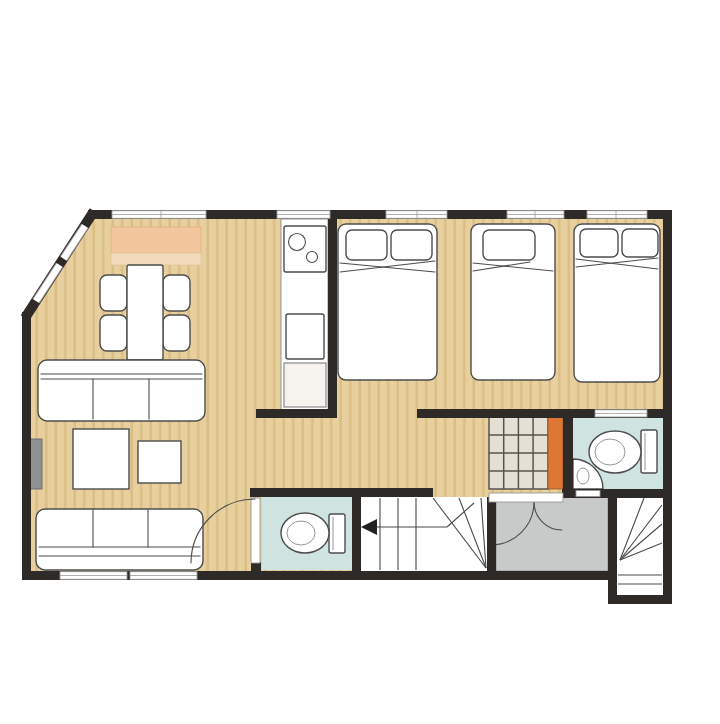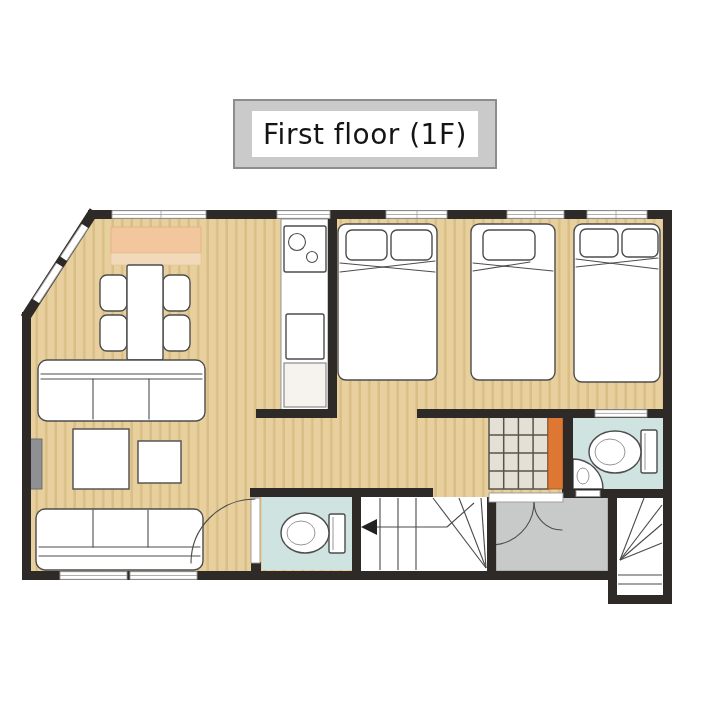--- a/index.html
+++ b/index.html
@@ -32,25 +32,20 @@
   .rug{fill:var(--rug);stroke:#dfae7e;stroke-width:.8;}
   .rugfringe{fill:var(--rug-fringe);stroke:#e3c79c;stroke-width:.7;}
   .tv{fill:var(--tv-screen);stroke:#6f6f6f;stroke-width:1;}
   .fridge{fill:#f6f3ee;stroke:#8a8a8a;stroke-width:1.2;}
 </style>
 </head>
 <body>
 
 <div class="stage">
 
-  <div class="title-box">
-    <div class="title-inner">
-      <span class="title-text">First floor (1F)</span>
-    </div>
-  </div>
 
   <svg class="plan-svg" width="720" height="724" viewBox="0 0 720 724">
     <defs>
       <pattern id="wood" width="9.5" height="12" patternUnits="userSpaceOnUse">
         <rect class="woodbase" x="0" y="0" width="9.5" height="12"></rect>
         <rect class="woodstripe" x="7" y="0" width="2.5" height="12"></rect>
       </pattern>
     </defs>
 
     <path fill="url(#wood)" d="M 92,214 L 668,214 L 668,576 L 26,576 L 26,314 Z"></path>

